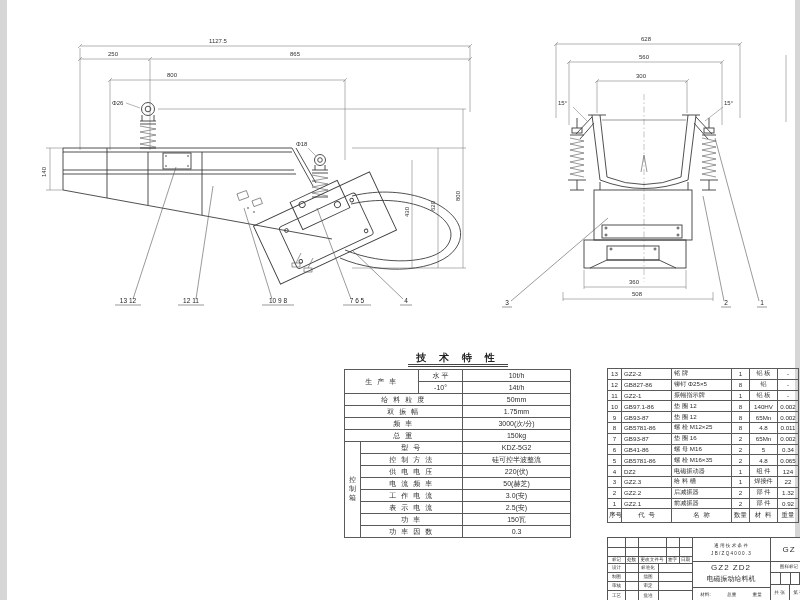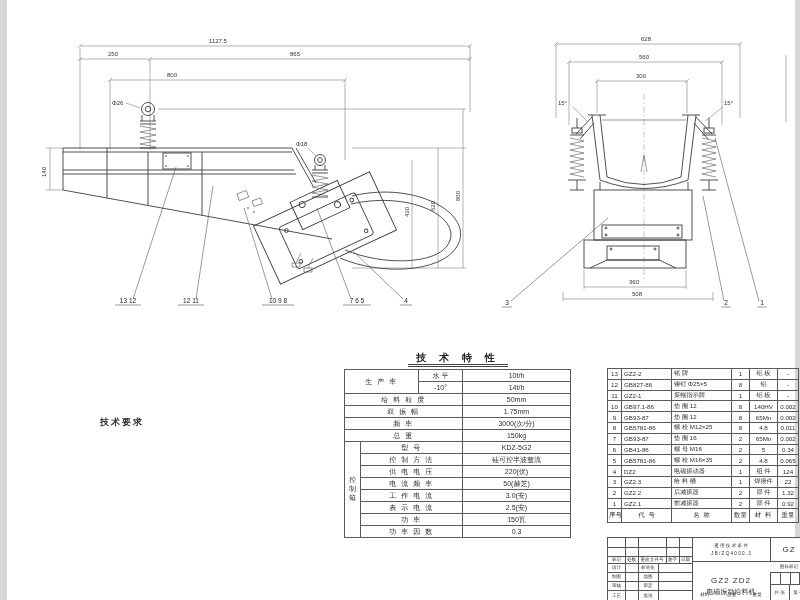--- a/index.html
+++ b/index.html
@@ -212,21 +212,20 @@
     <text class="co" x="726" y="305" text-anchor="middle">2</text>
     <path class="lt" d="M721,307 H731"></path>
     <text class="co" x="762" y="305" text-anchor="middle">1</text>
     <path class="lt" d="M757,307 H767"></path>
   </g>
 
   <path class="dm" d="M786,55 V122"></path>
 </svg>
 
 <div id="techreq">
-  <div class="t">技术要求</div>
 </div>
 
 <div id="techspec">
   <div class="t"><span>技 术 特 性</span></div>
   <table class="spec">
     <colgroup>
           <col style="width:16px">
           <col style="width:58px">
           <col style="width:44px">
           <col style="width:108px">
@@ -457,21 +456,21 @@
   <div class="c" style="left:50px;top:43px;width:34px;height:9px"></div>
   <div class="c" style="left:0;top:52px;width:17px;height:11px">工艺</div>
   <div class="c" style="left:17px;top:52px;width:13px;height:11px"></div>
   <div class="c" style="left:30px;top:52px;width:20px;height:11px">批准</div>
   <div class="c" style="left:50px;top:52px;width:34px;height:11px"></div>
 
   <div class="c" style="left:84px;top:0;width:78px;height:23px;flex-direction:column;line-height:1.6">
     <span>通 用 技 术 条 件</span>
     <span>J B / Z Q 4 0 0 0 . 3</span>
   </div>
-  <div class="c" style="left:84px;top:35px;width:78px;height:27px;flex-direction:column;line-height:1.35">
+  <div class="c" style="left:84px;top:22px;width:78px;height:27px;flex-direction:column;line-height:1.35">
     <span class="big">GZ2 ZD2</span>
     <span class="mid2">电磁振动给料机</span>
   </div>
   <div class="c" style="left:84px;top:50px;width:78px;height:13px;justify-content:space-around">
     <span>材料:</span>
     <span>总重</span>
     <span>重量</span>
   </div>
 
   <div class="c big" style="left:162px;top:0;width:38px;height:23px">GZ</div>

